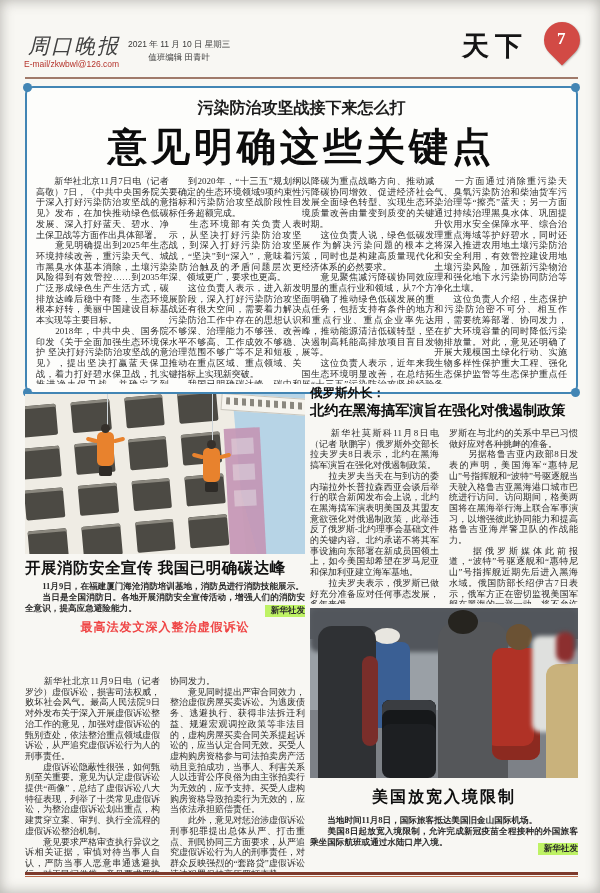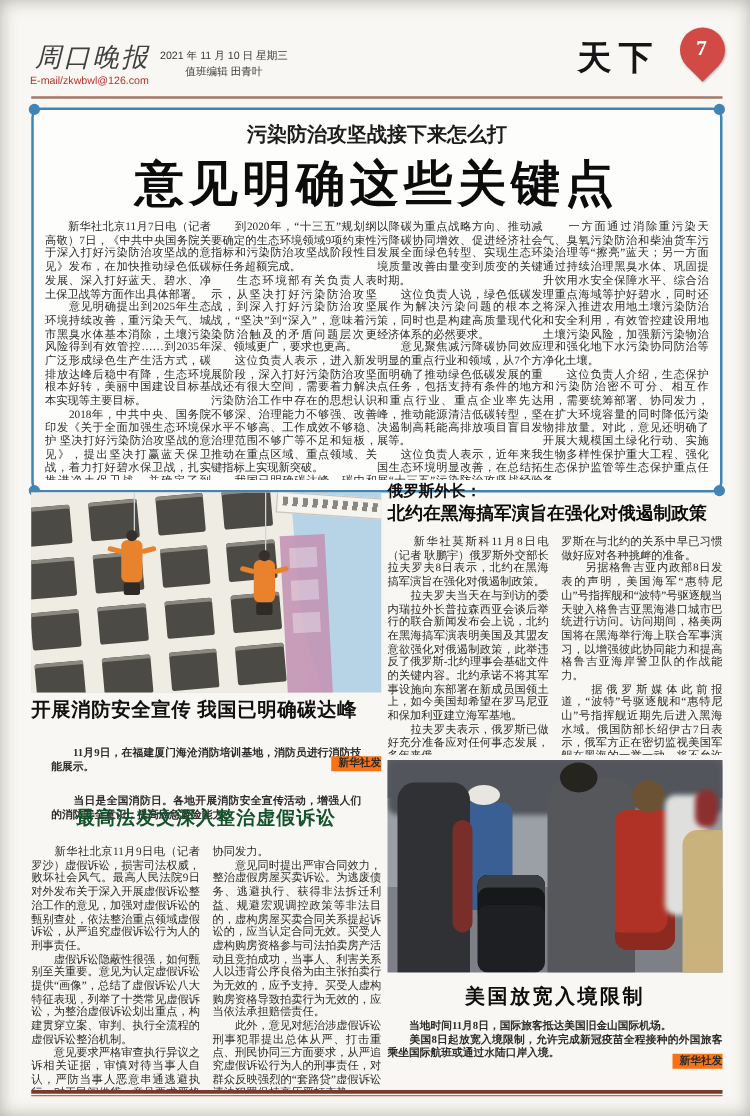--- a/index.html
+++ b/index.html
@@ -53,26 +53,26 @@
   .ff{position:absolute;width:17px;height:34px;background:#e8822d;border-radius:5px;}
   .ff::before{content:"";position:absolute;left:4px;top:-8px;width:9px;height:9px;border-radius:50%;
         background:#35302b;}
   .ff::after{content:"";position:absolute;left:2px;bottom:-10px;width:13px;height:10px;background:#2e2b27;
         border-radius:2px;}
   .ff .arm{position:absolute;top:6px;width:12px;height:4px;background:#e8822d;border-radius:2px;}
   .ff .arm.l{left:-11px;transform:rotate(14deg);} .ff .arm.r{right:-11px;transform:rotate(-14deg);}
   .caption-title{position:absolute;left:25px;top:558px;width:280px;font-size:15.5px;font-weight:900;
         color:#111;font-family:"Liberation Sans",sans-serif;letter-spacing:.5px;}
   .caption-block{position:absolute;left:25px;top:581px;width:280px;font-size:8.6px;}
-  .caption-block p{margin:16px;font-size:8.6px;line-height:11px;text-align:justify;color:#2b2b2b;
+  .caption-block p{margin:0;font-size:8.6px;line-height:11px;text-align:justify;color:#2b2b2b;
         font-weight:bold;}
   .credit{position:absolute;right:0;bottom:0;font-size:8.6px;font-weight:bold;color:#2b2b2b;
-        background:#f97316;padding-left:6px;}
-  .court-headline{position:absolute;left:25px;top:645px;width:280px;text-align:center;font-size:15px;
-        font-weight:900;color:#14532d;font-family:"Liberation Sans",sans-serif;letter-spacing:1px;}
+        background:#bef264;padding-left:6px;}
+  .court-headline{position:absolute;left:25px;top:619px;width:280px;text-align:center;font-size:12px;
+        font-weight:900;color:#ef4444;font-family:"Liberation Sans",sans-serif;letter-spacing:1px;}
   .court-cols{position:absolute;left:25px;top:676px;width:280px;height:198px;display:flex;gap:10px;
         overflow:hidden;}
   .artcol{flex:1;overflow:hidden;}
   
   .russia-kicker{position:absolute;left:310px;top:385px;width:268px;font-size:12.5px;font-weight:bold;
         color:#101010;font-family:"Liberation Sans",sans-serif;}
   .russia-headline{position:absolute;left:310px;top:401px;width:268px;font-size:14.2px;font-weight:900;
         color:#0c0c0c;font-family:"Liberation Sans",sans-serif;}
   .russia-cols{position:absolute;left:310px;top:428px;width:268px;height:176px;display:flex;gap:10px;
         overflow:hidden;}

